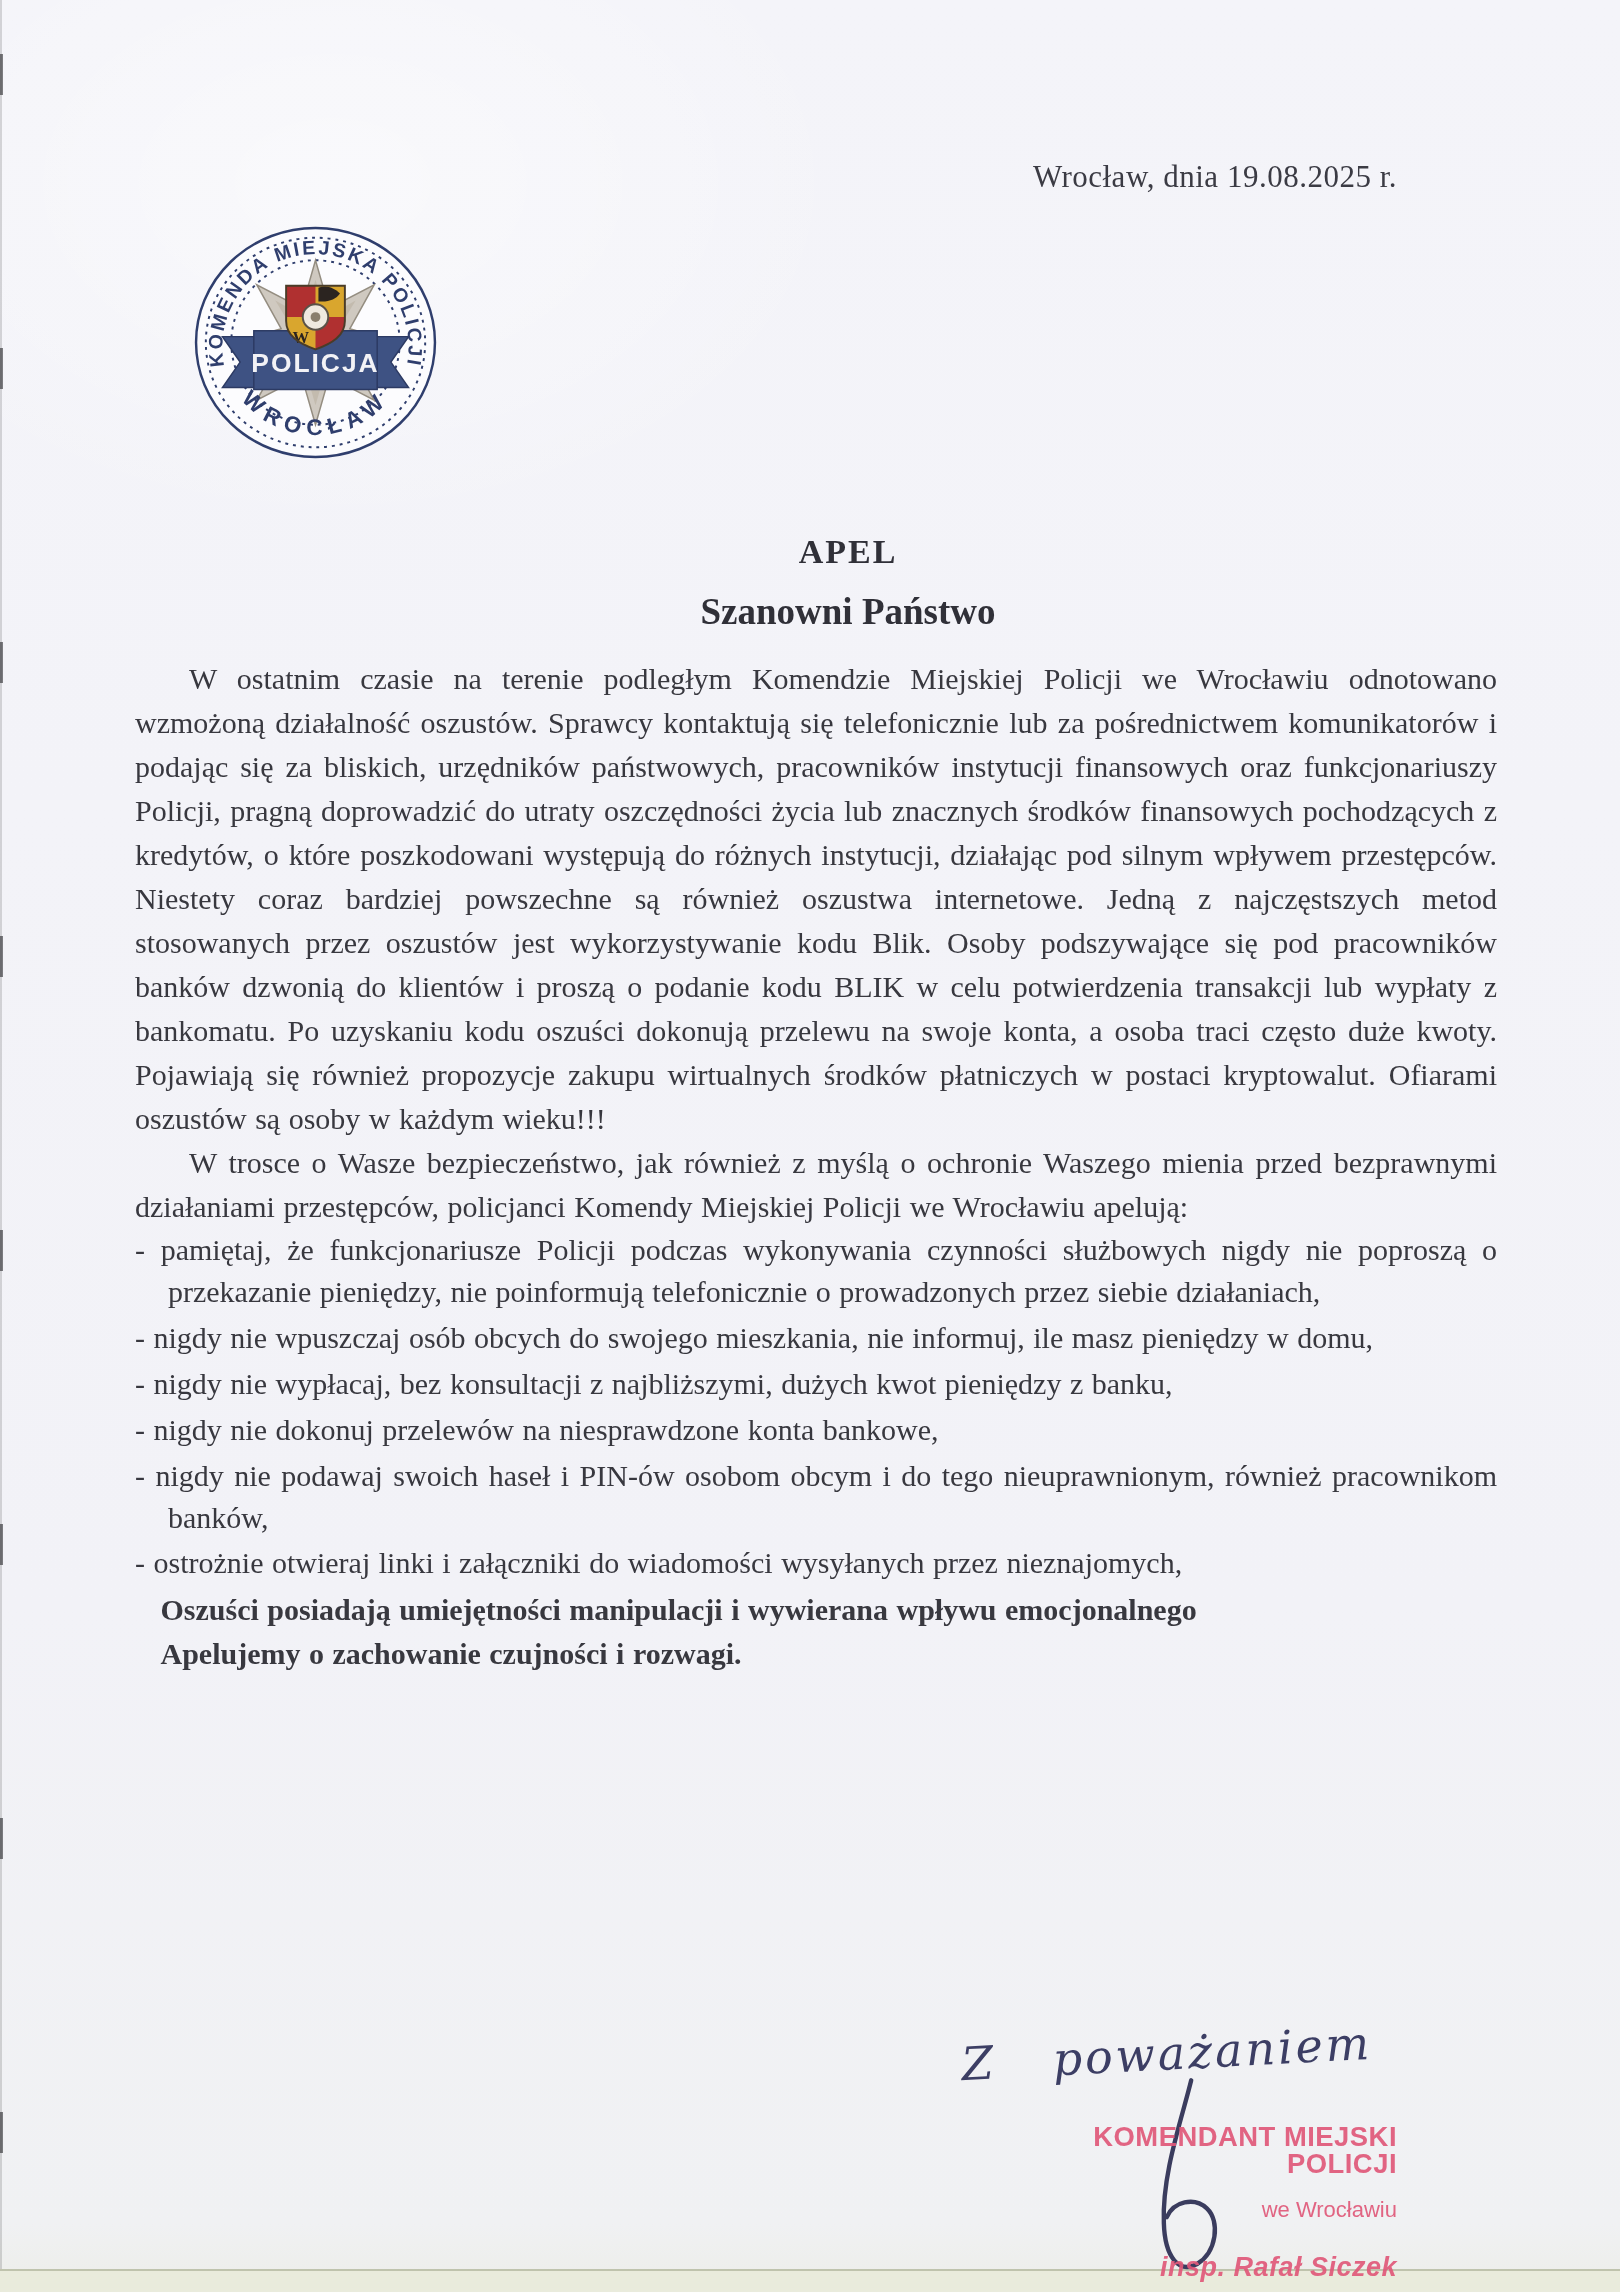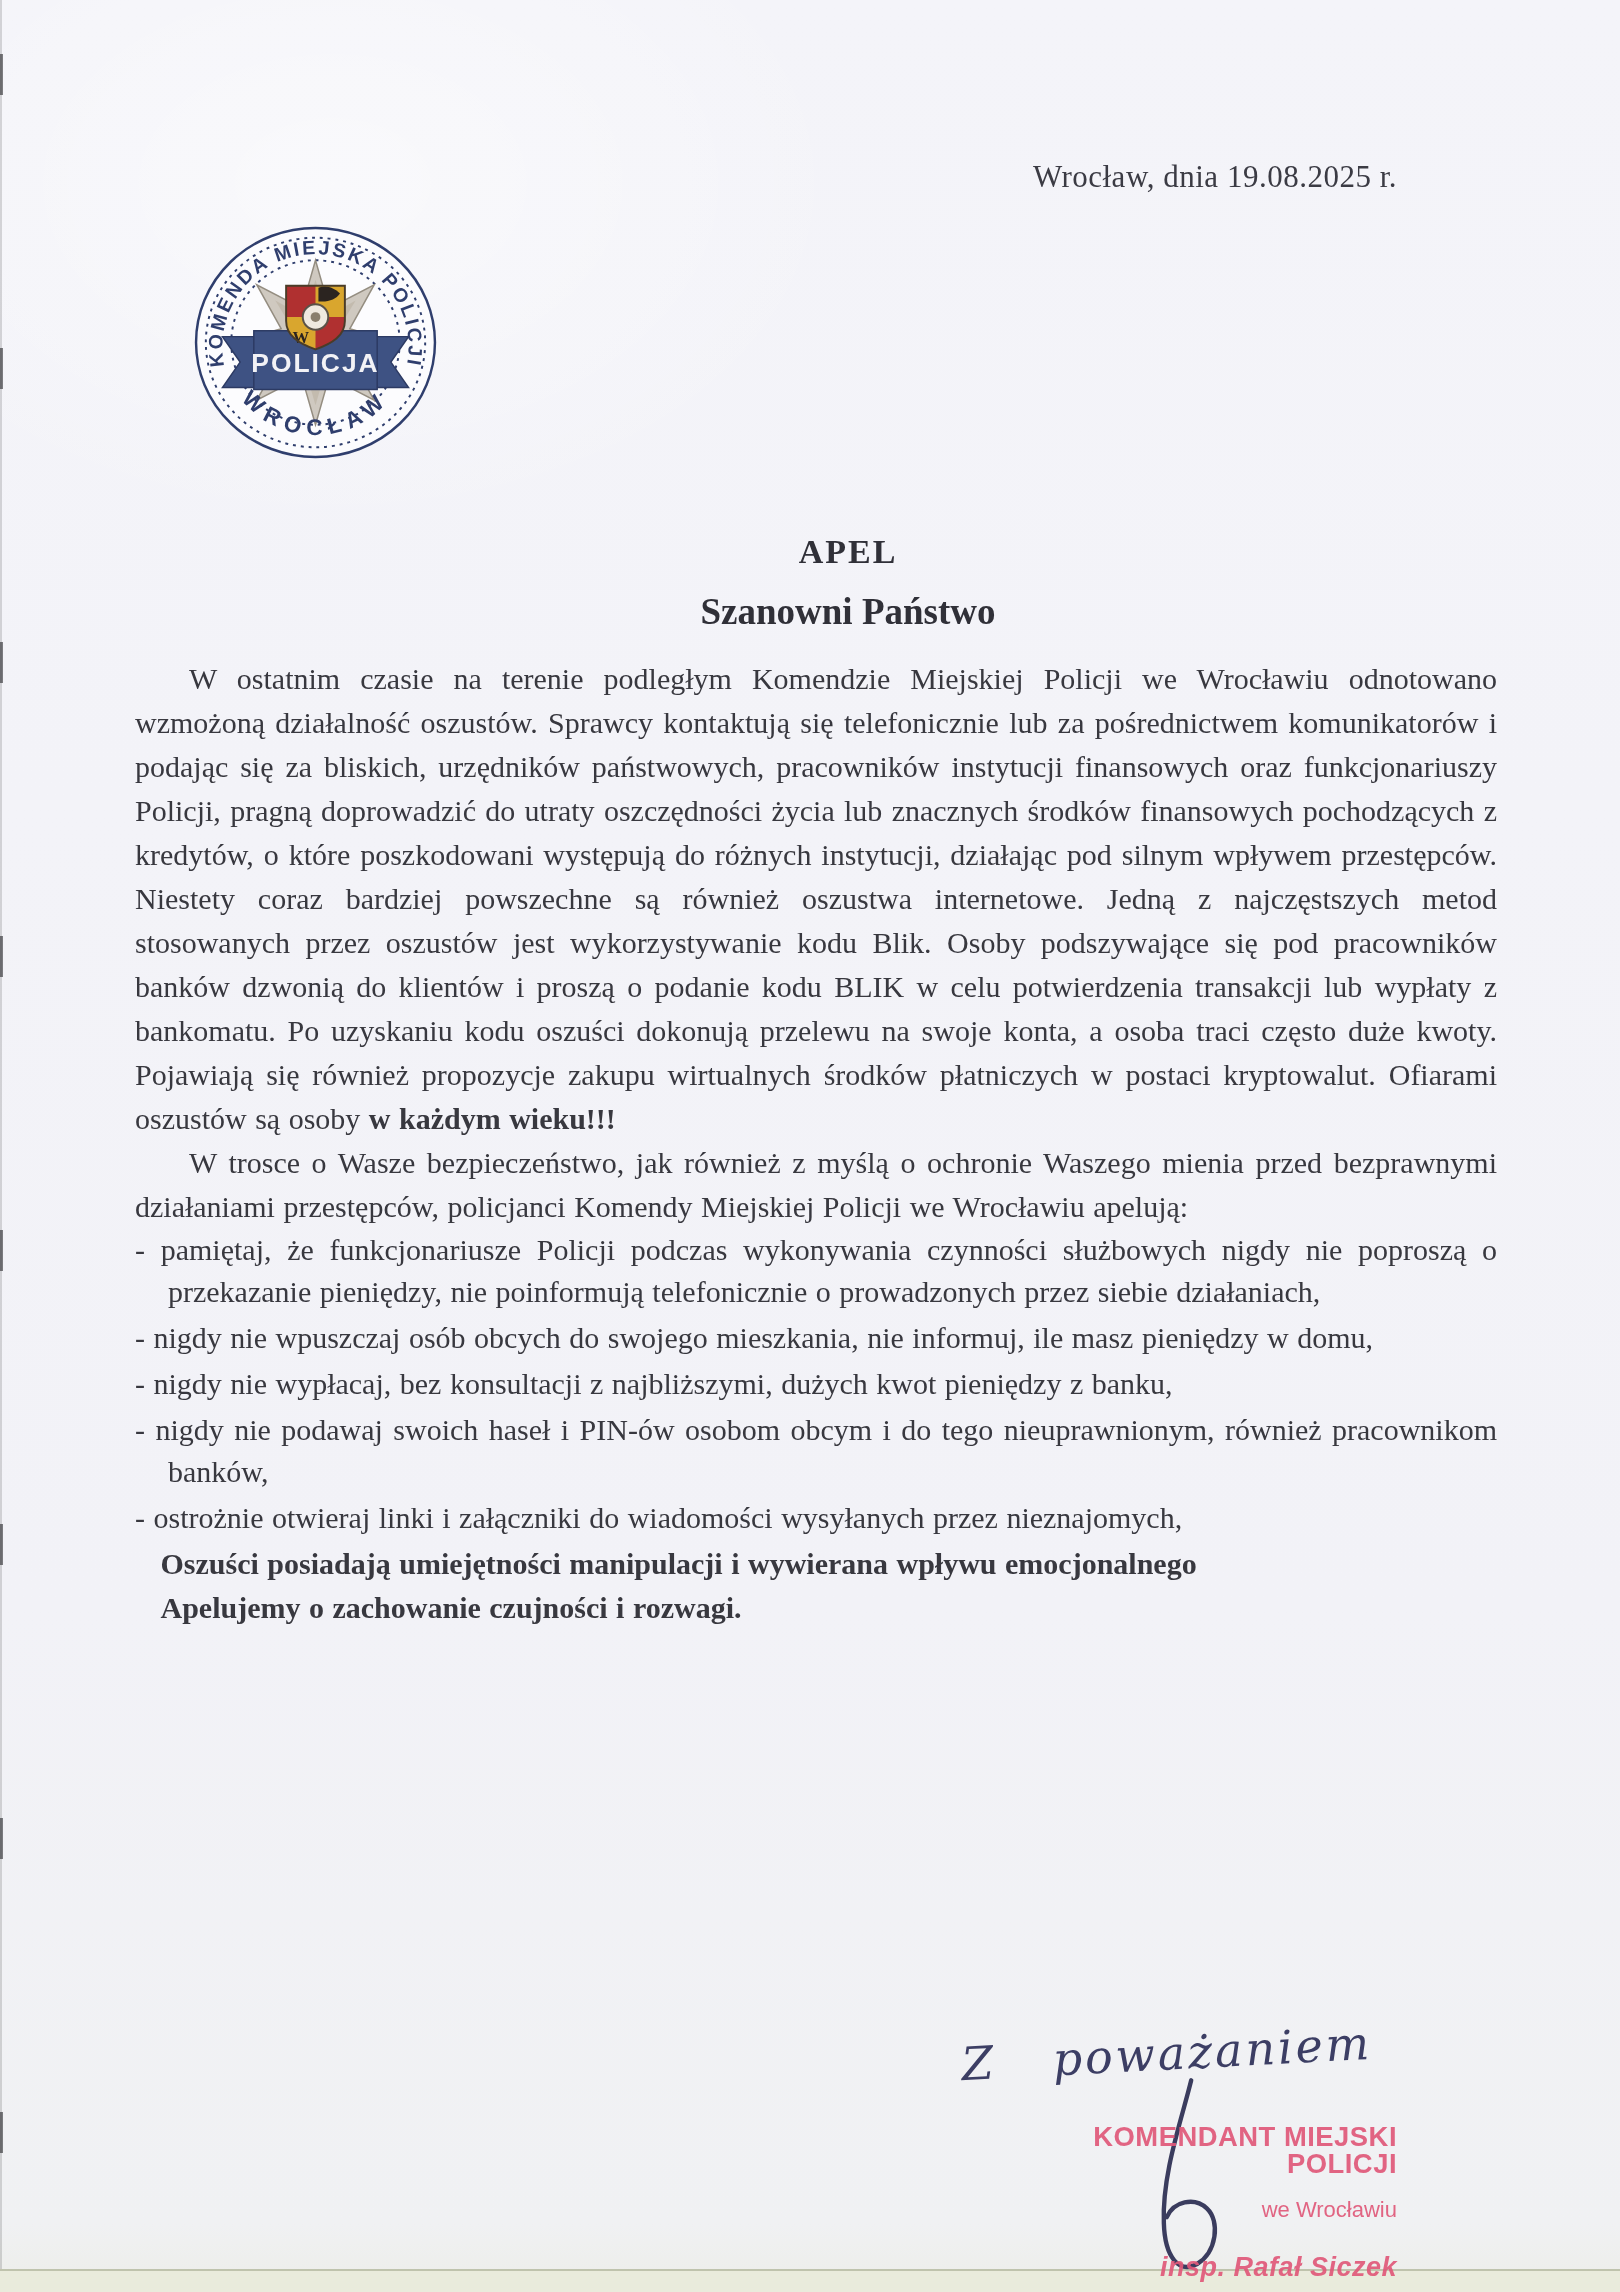--- a/index.html
+++ b/index.html
@@ -35,21 +35,21 @@
   .title-salutation{top:590px;font-size:37px;}
 
   .body-flow{
     position:absolute;left:135px;top:657px;width:1362px;
     font-size:30px;line-height:44px;text-align:justify;
     color:#38383f;word-spacing:1px;
   }
   .body-flow p{margin:0;text-indent:54px;}
   .body-flow ul{list-style:none;margin:0;padding:0;line-height:42px;}
   .body-flow li{margin:0 0 3.9px 0;padding-left:33px;text-indent:-33px;}
-  .bold-inline{font-weight:bold;}
+  .bold-inline{font-weight:normal;}
   .bold-note{margin-top:27.4px;font-weight:bold;text-indent:25.5px !important;text-align:left;}
   .bold-appeal{margin-top:51px;font-weight:bold;text-indent:25.5px !important;text-align:left;}
 
   .handwriting{
     position:absolute;left:961px;top:2025px;width:470px;
     font-style:italic;font-size:46px;color:#3c3e64;
     transform:rotate(-3deg);
     letter-spacing:2.9px;word-spacing:39px;
     font-family:"DejaVu Serif", serif;
   }
@@ -126,20 +126,21 @@
   <div class="title title-apel">APEL</div>
   <div class="title title-salutation">Szanowni Państwo</div>
 
   <div class="body-flow">
     <p><span>W ostatnim czasie na terenie podległym Komendzie Miejskiej Policji we Wrocławiu odnotowano wzmożoną działalność oszustów. Sprawcy kontaktują się telefonicznie lub za pośrednictwem komunikatorów i podając się za bliskich, urzędników państwowych, pracowników instytucji finansowych oraz funkcjonariuszy Policji, pragną doprowadzić do utraty oszczędności życia lub znacznych środków finansowych pochodzących z kredytów, o które poszkodowani występują do różnych instytucji, działając pod silnym wpływem przestępców. Niestety coraz bardziej powszechne są również oszustwa internetowe. Jedną z najczęstszych metod stosowanych przez oszustów jest wykorzystywanie kodu Blik. Osoby podszywające się pod pracowników banków dzwonią do klientów i proszą o podanie kodu BLIK w celu potwierdzenia transakcji lub wypłaty z bankomatu. Po uzyskaniu kodu oszuści dokonują przelewu na swoje konta, a osoba traci często duże kwoty. Pojawiają się również propozycje zakupu wirtualnych środków płatniczych w postaci kryptowalut. Ofiarami oszustów są osoby </span><span class="bold-inline">w każdym wieku!!!</span></p>
     <p>W trosce o Wasze bezpieczeństwo, jak również z myślą o ochronie Waszego mienia przed bezprawnymi działaniami przestępców, policjanci Komendy Miejskiej Policji we Wrocławiu apelują:</p>
     <ul>
       <li>- pamiętaj, że funkcjonariusze Policji podczas wykonywania czynności służbowych nigdy nie poproszą o przekazanie pieniędzy, nie poinformują telefonicznie o prowadzonych przez siebie działaniach,</li>
       <li>- nigdy nie wpuszczaj osób obcych do swojego mieszkania, nie informuj, ile masz pieniędzy w domu,</li>
       <li>- nigdy nie wypłacaj, bez konsultacji z najbliższymi, dużych kwot pieniędzy z banku,</li>
+      <li>- nigdy nie dokonuj przelewów na niesprawdzone konta bankowe,</li>
       <li>- nigdy nie podawaj swoich haseł i PIN-ów osobom obcym i do tego nieuprawnionym, również pracownikom banków,</li>
       <li>- ostrożnie otwieraj linki i załączniki do wiadomości wysyłanych przez nieznajomych,</li>
     </ul>
     <p class="bold-note">Oszuści posiadają umiejętności manipulacji i wywierana wpływu emocjonalnego</p>
     <p class="bold-appeal">Apelujemy o zachowanie czujności i rozwagi.</p>
   </div>
 
   <div class="handwriting">Z poważaniem</div>
 
   <svg class="signature-svg" viewBox="0 0 130 210">

